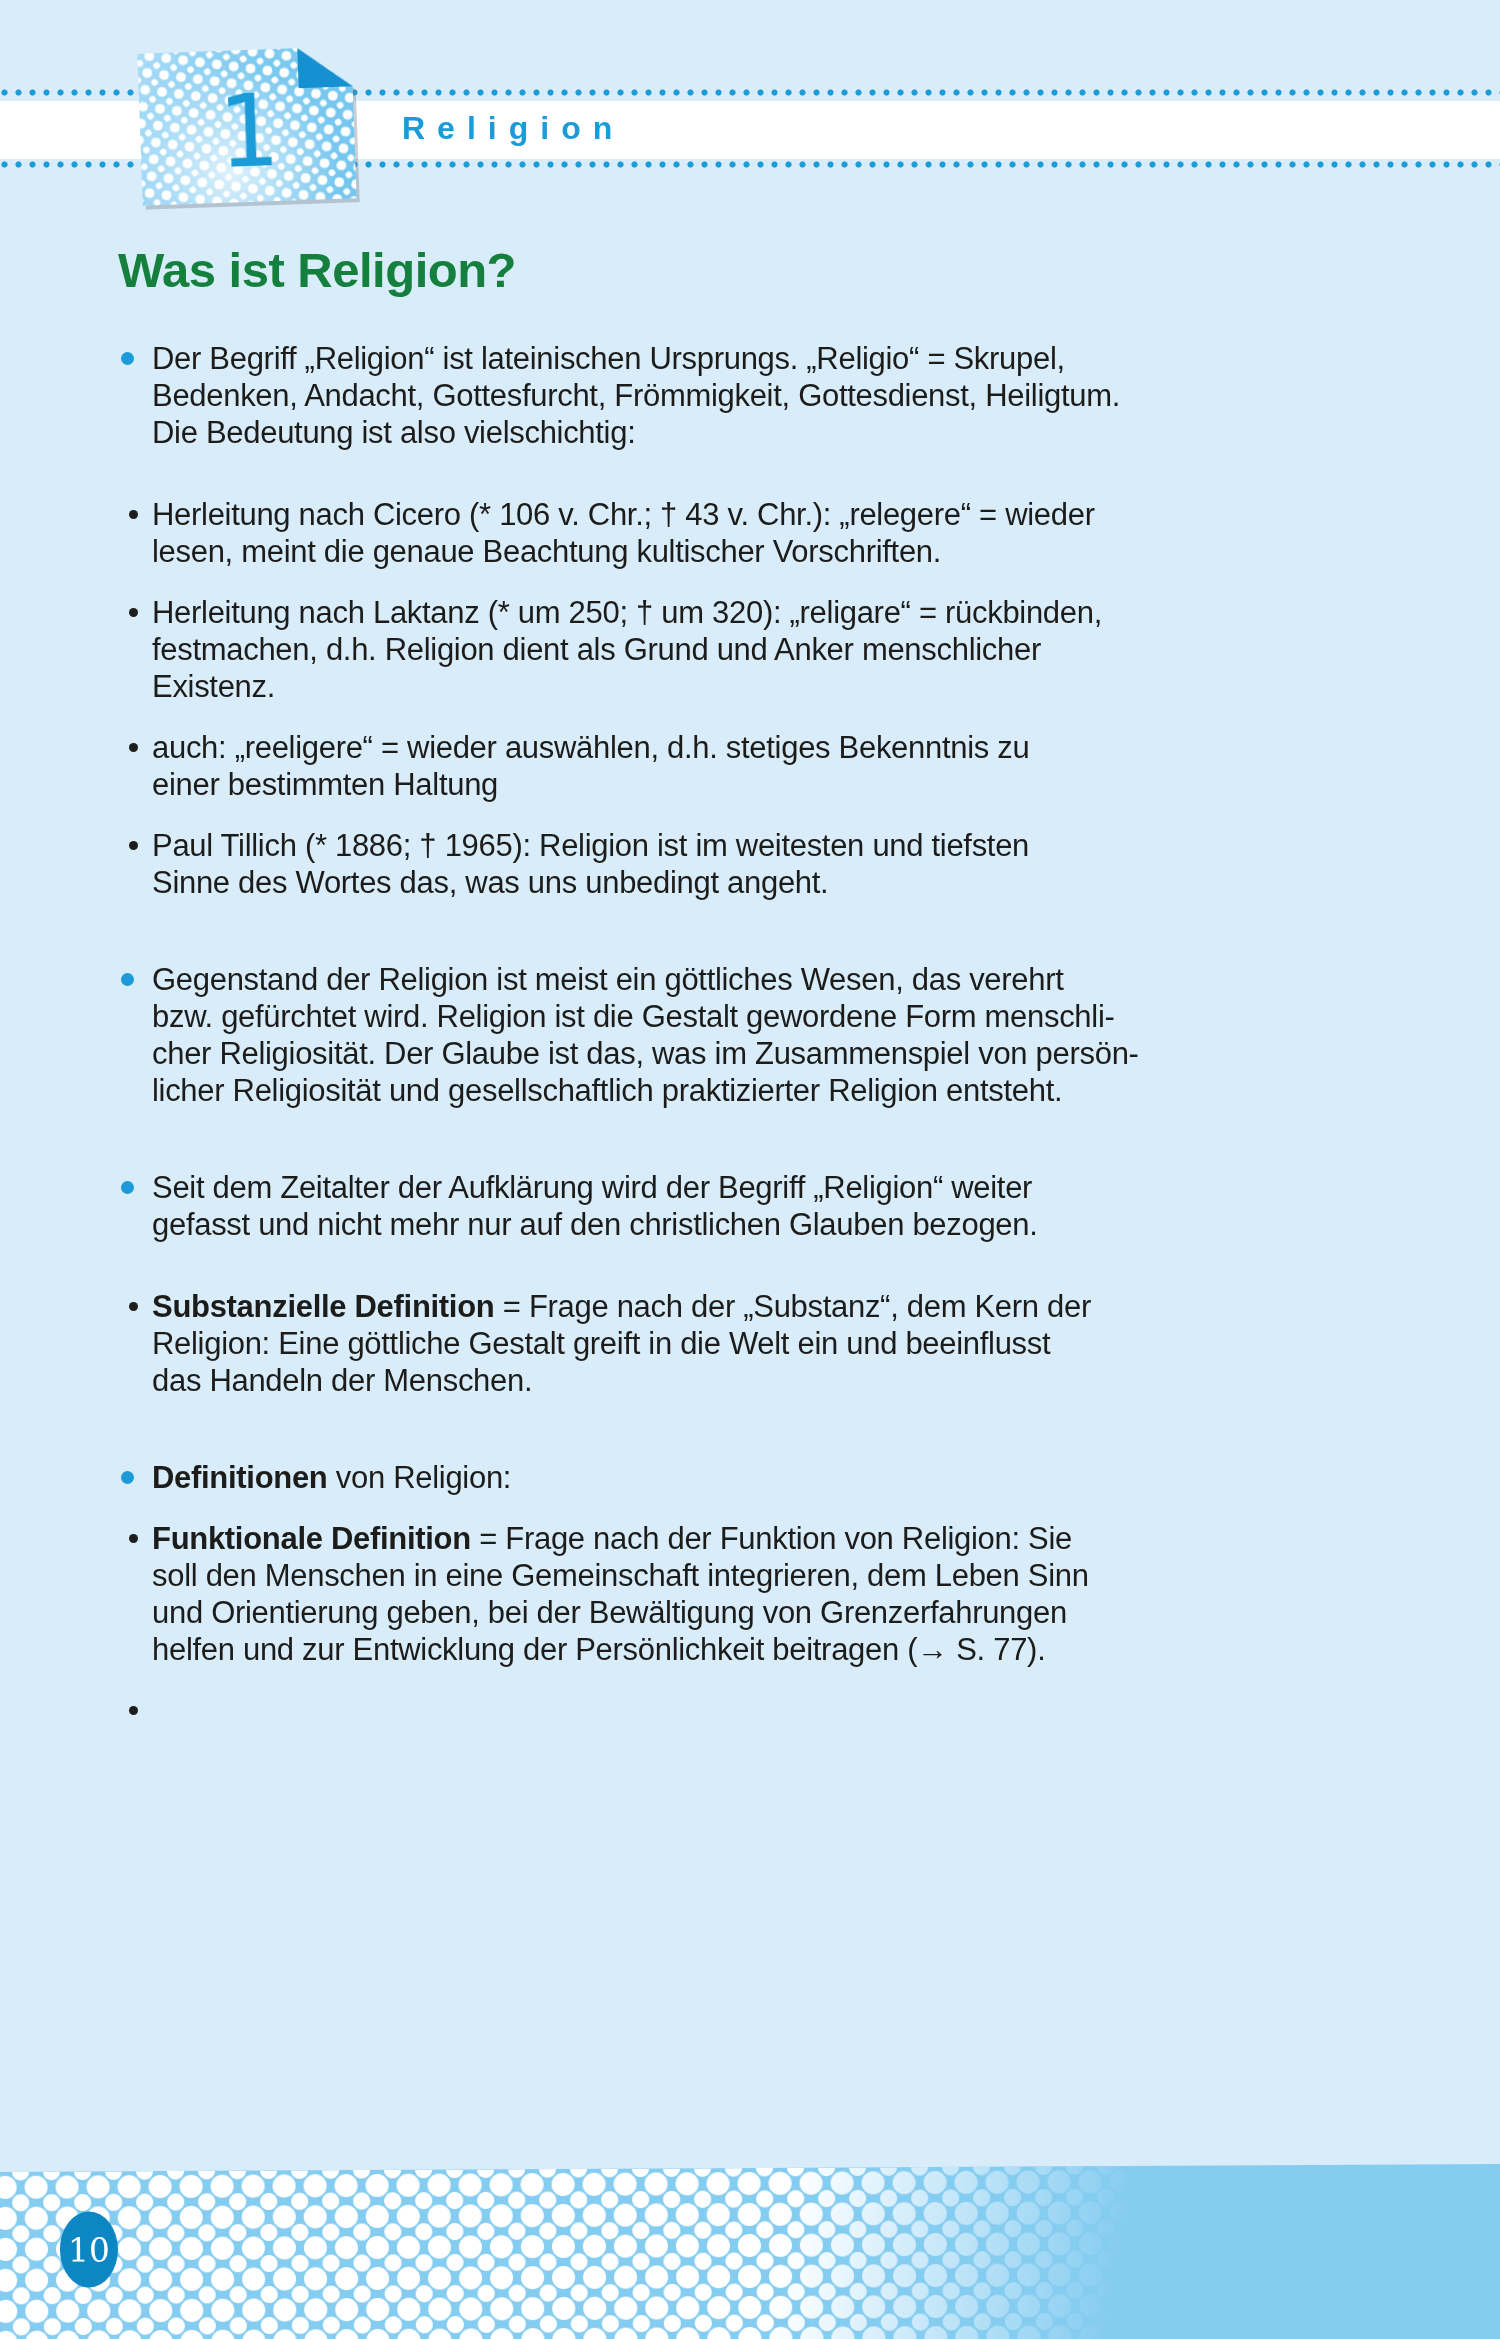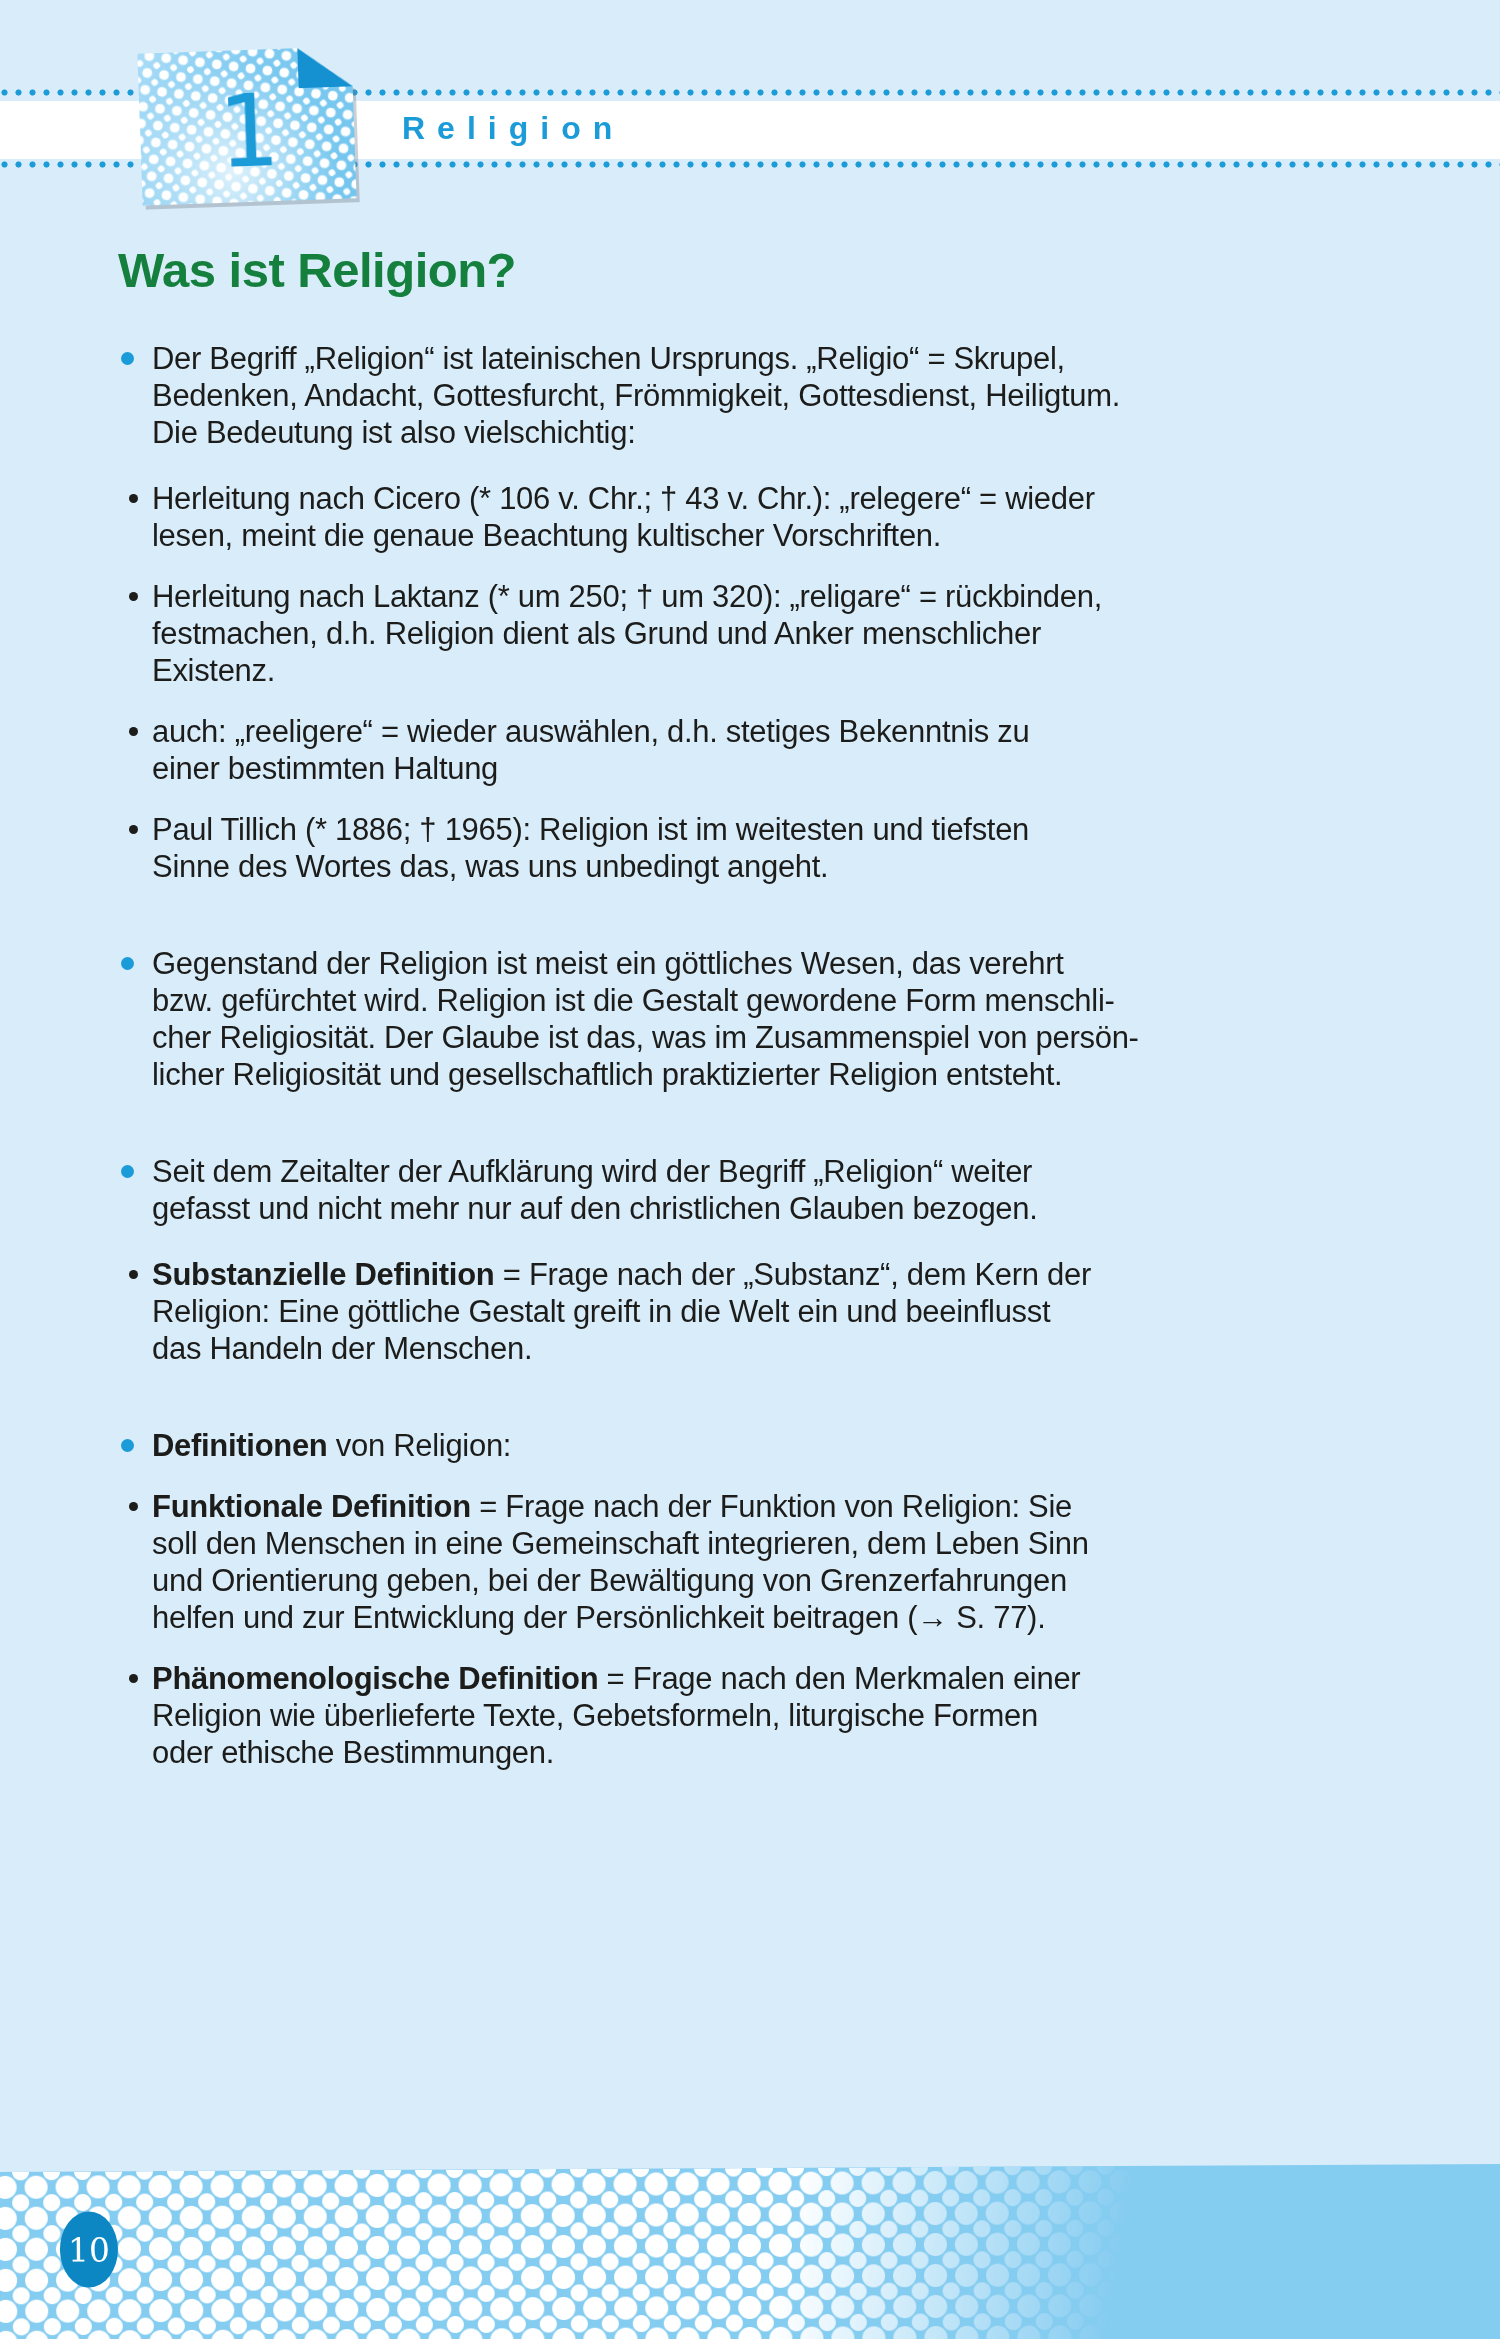--- a/index.html
+++ b/index.html
@@ -84,21 +84,21 @@
   .content{
     position:absolute;left:128px;top:340px;width:1315px;
     font-size:31px;line-height:37px;letter-spacing:-0.3px;
   }
   .item{position:relative;white-space:pre-line;margin-left:24px;}
   .item .dot{position:absolute;border-radius:50%;}
   .item.l1{margin-top:60px;}
   .item.l1.first{margin-top:0;}
   .item.l1 .dot{left:-31px;top:12px;width:13px;height:13px;background:var(--accent);}
   .item.l2{margin-left:24px;margin-top:24px;}
-  .item.l2.after-intro{margin-top:29px;}
+  .item.l2.after-intro{margin-top:45px;}
   .item.l2 .dot{left:-23px;top:14px;width:9px;height:9px;background:#1d1d1b;}
   .item .bold{font-weight:bold;}
 
   
   .footer-band{
     position:absolute;left:-10px;top:2168px;width:1520px;height:185px;
     background:var(--footer-band);
     transform:rotate(-0.3deg);
   }
   .footer-dots{
@@ -163,23 +163,21 @@
       <div class="item l1"><span class="dot"></span><span><span>Seit dem Zeitalter der Aufklärung wird der Begriff „Religion“ weiter
 gefasst und nicht mehr nur auf den christlichen Glauben bezogen.</span></span></div>
       <div class="item l2 after-intro"><span class="dot"></span><span><span class="bold">Substanzielle Definition</span><span> = Frage nach der „Substanz“, dem Kern der
 Religion: Eine göttliche Gestalt greift in die Welt ein und beeinflusst
 das Handeln der Menschen.</span></span></div>
       <div class="item l1"><span class="dot"></span><span><span class="bold">Definitionen</span><span> von Religion:</span></span></div>
       <div class="item l2"><span class="dot"></span><span><span class="bold">Funktionale Definition</span><span> = Frage nach der Funktion von Religion: Sie
 soll den Menschen in eine Gemeinschaft integrieren, dem Leben Sinn
 und Orientierung geben, bei der Bewältigung von Grenzerfahrungen
 helfen und zur Entwicklung der Persönlichkeit beitragen (→ S. 77).</span></span></div>
-      <div class="item l2"><span class="dot"></span><span><span class="bold">Phänomenologische Definition</span><span> = Frage nach den Merkmalen einer
-Religion wie überlieferte Texte, Gebetsformeln, liturgische Formen
-oder ethische Bestimmungen.</span></span></div>
+      <div class="item l2"><span class="dot"></span></div>
     </div>
 </main>
 
 <footer>
   <div class="footer-band">
     <div class="footer-dots"></div>
     <div class="page-badge">
       <span>10</span>
     </div>
   </div>

